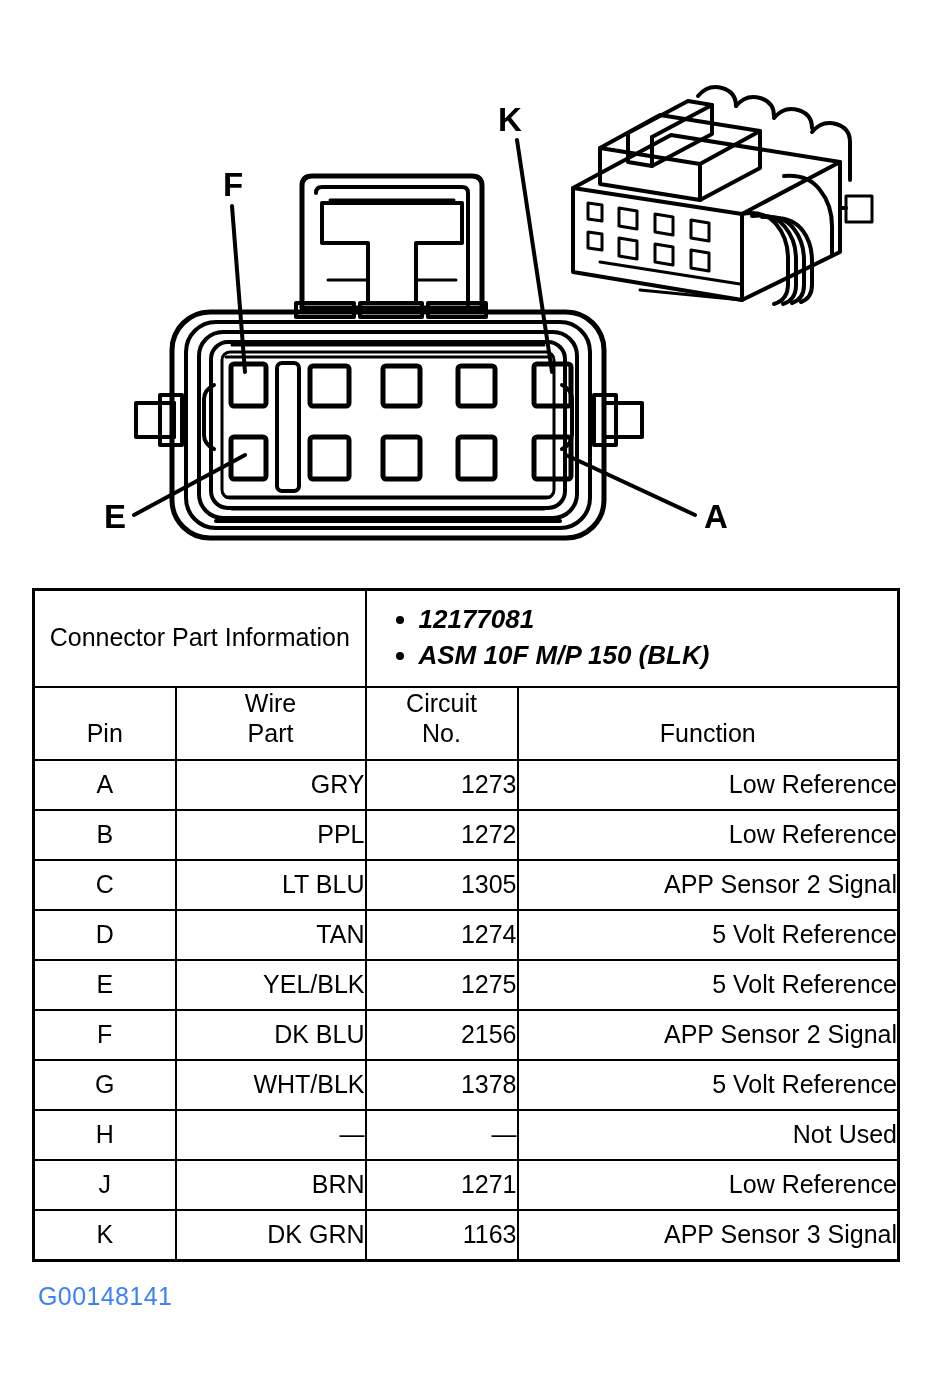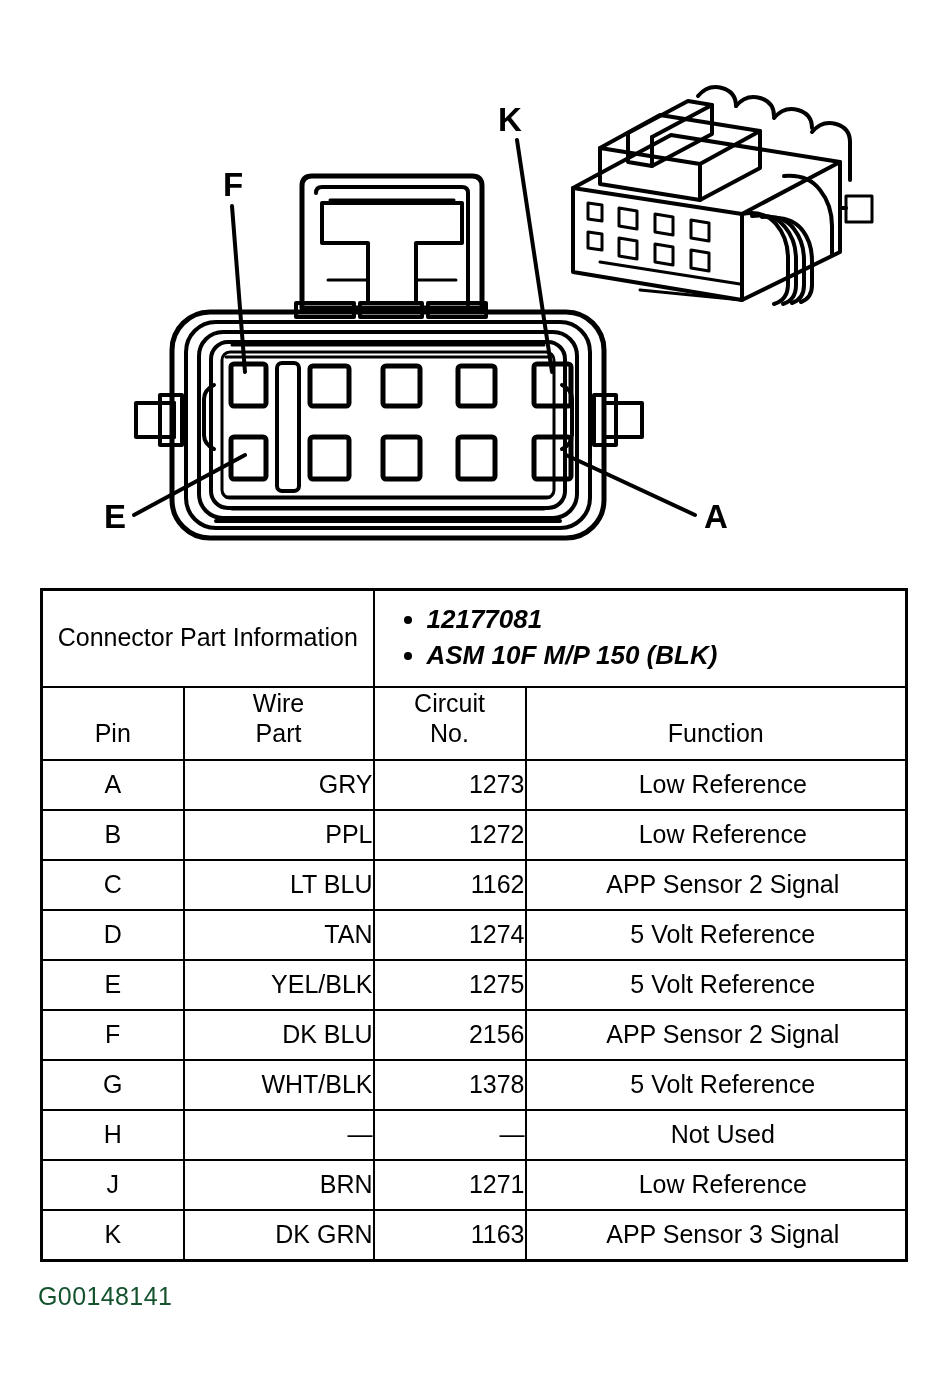--- a/index.html
+++ b/index.html
@@ -36,21 +36,21 @@
     letter-spacing: 0.5px;
   }
   #callout-f { left: 223px; top: 168px; }
   #callout-k { left: 498px; top: 103px; }
   #callout-e { left: 104px; top: 500px; }
   #callout-a { left: 704px; top: 500px; }
 
   
   #connector-table {
     position: absolute;
-    left: 40px;
+    left: 32px;
     top: 588px;
     width: 865px;
     border-collapse: collapse;
     table-layout: fixed;
     border: 3px solid #000;
   }
   #connector-table td, #connector-table th {
     border: 2px solid #000;
     padding: 0;
     font-family: "Liberation Sans", sans-serif;
@@ -98,31 +98,31 @@
   .col-head span { display: block; }
 
   #connector-table tbody td {
     height: 48px;
     font-size: 25px;
     font-weight: 400;
   }
   td.cell-pin     { text-align: center; }
   td.cell-wire    { text-align: right; }
   td.cell-circuit { text-align: right; }
-  td.cell-function{ text-align: center; padding-left: 14px !important; }
+  td.cell-function{ text-align: right; padding-left: 14px !important; }
 
   
   #figure-id {
     position: absolute;
     left: 38px;
     top: 1282px;
     font-family: "Liberation Sans", sans-serif;
     font-size: 25px;
     font-weight: 400;
-    color: #14532d;
+    color: #3b82f6;
     letter-spacing: 0.4px;
   }
 </style>
 </head>
 <body>
 
 <div id="figure-area">
 
   <svg id="figure-svg" width="941" height="578" viewBox="0 0 941 578">
     <g fill="none" stroke="#000" stroke-width="4" stroke-linejoin="round" stroke-linecap="round">
@@ -296,21 +296,21 @@
     </tr>
     <tr>
       <td class="cell-pin">B</td>
       <td class="cell-wire">PPL</td>
       <td class="cell-circuit">1272</td>
       <td class="cell-function">Low Reference</td>
     </tr>
     <tr>
       <td class="cell-pin">C</td>
       <td class="cell-wire">LT BLU</td>
-      <td class="cell-circuit">1162</td>
+      <td class="cell-circuit">1305</td>
       <td class="cell-function">APP Sensor 2 Signal</td>
     </tr>
     <tr>
       <td class="cell-pin">D</td>
       <td class="cell-wire">TAN</td>
       <td class="cell-circuit">1274</td>
       <td class="cell-function">5 Volt Reference</td>
     </tr>
     <tr>
       <td class="cell-pin">E</td>

